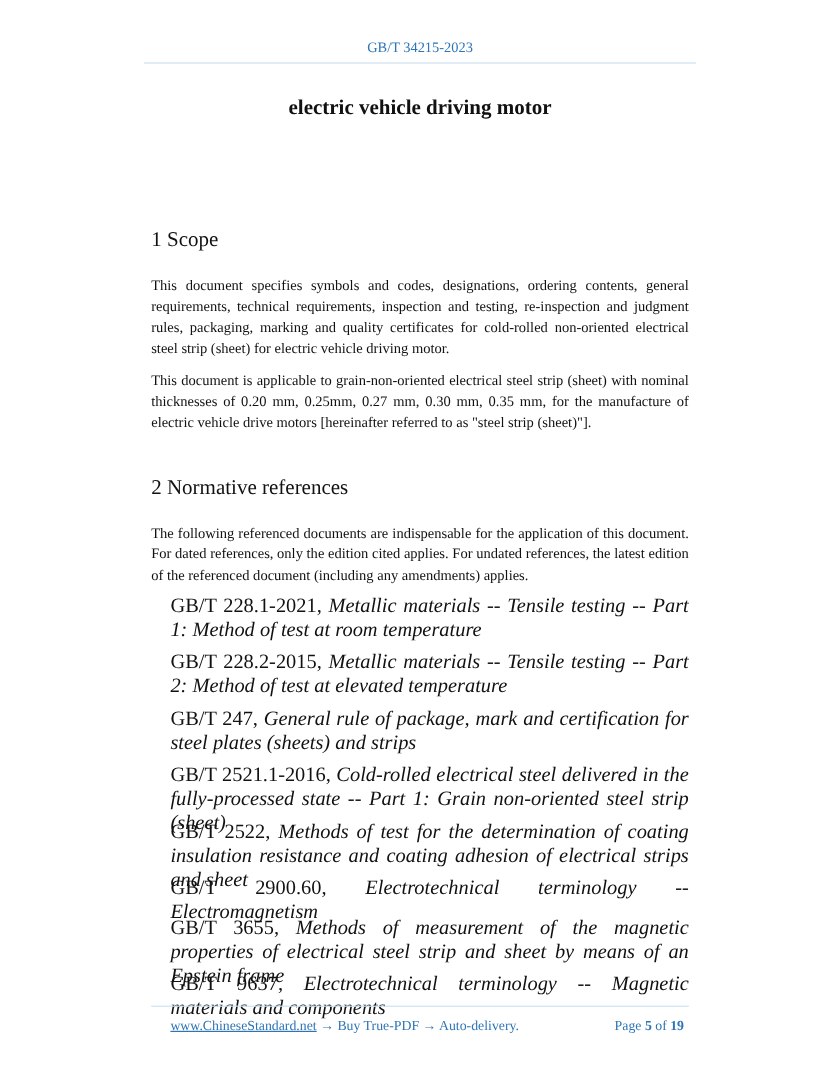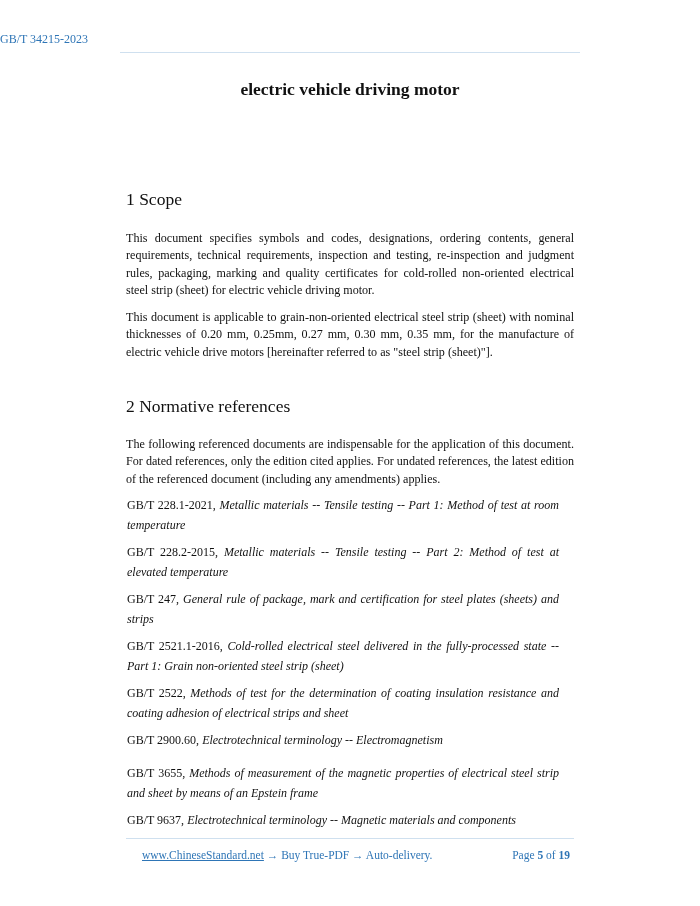--- a/index.html
+++ b/index.html
@@ -1,26 +1,26 @@
 <!DOCTYPE html>
 <html><head>
 <meta charset="utf-8">
 <style>
   html, body { margin: 0; padding: 0; background: #ffffff; }
   body { width: 700px; height: 906px; position: relative; overflow: hidden;
          font-family: "Liberation Serif", serif; color: #111; }
-  .header { position: absolute; top: 32px; left: 0; width: 700px; 
+  .header { position: absolute; top: 32px; left: 0; width: 700px; text-align: center;
             font-size: 12px; color: #2e75b6; }
   .header-rule { position: absolute; top: 52px; left: 120px; width: 460px; height: 1px; background: #cfe0ef; }
   .title { position: absolute; top: 72px; left: 100px; width: 500px; text-align: center;
            font-weight: bold; font-size: 17.5px; line-height: 34px; }
   .h1 { position: absolute; left: 126px; font-weight: normal; font-size: 17.5px; }
   .para { position: absolute; left: 126px; width: 448px; font-size: 12.1px; line-height: 17.3px;
           text-align: justify; }
-  .ref { position: absolute; left: 127px; width: 432px; font-size: 12px; line-height: 20px;
+  .ref { position: absolute; left: 142px; width: 432px; font-size: 17px; line-height: 20px;
          text-align: justify; }
   .ref i { font-style: italic; }
   .footer-rule { position: absolute; top: 838px; left: 126px; width: 448px; height: 1px; background: #cfe0ef; }
   .footer { position: absolute; top: 849px; left: 126px; width: 448px; font-size: 11.5px; color: #2e75b6; }
   .footer a { color: #2e75b6; text-decoration: underline; margin-left: 16px; }
   .footer .right { position: absolute; right: 4px; top: 0; }
   .footer b { font-weight: bold; }
 </style>
 </head>
 <body>

